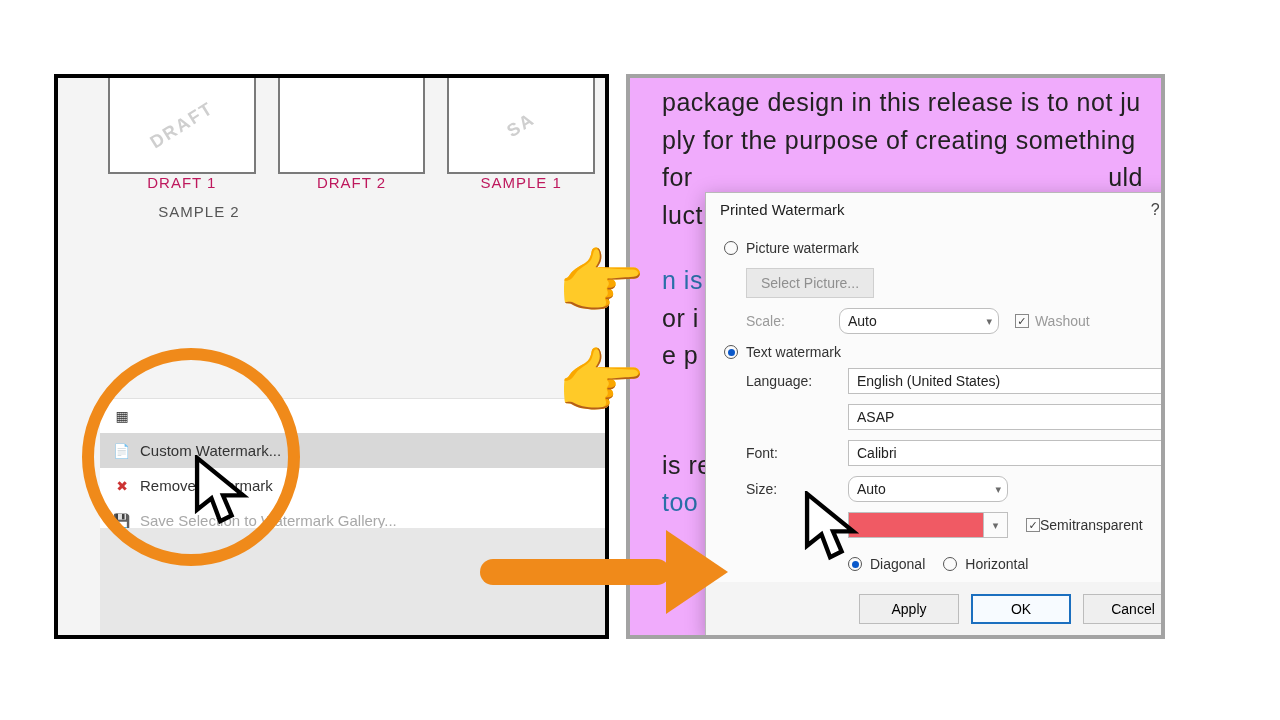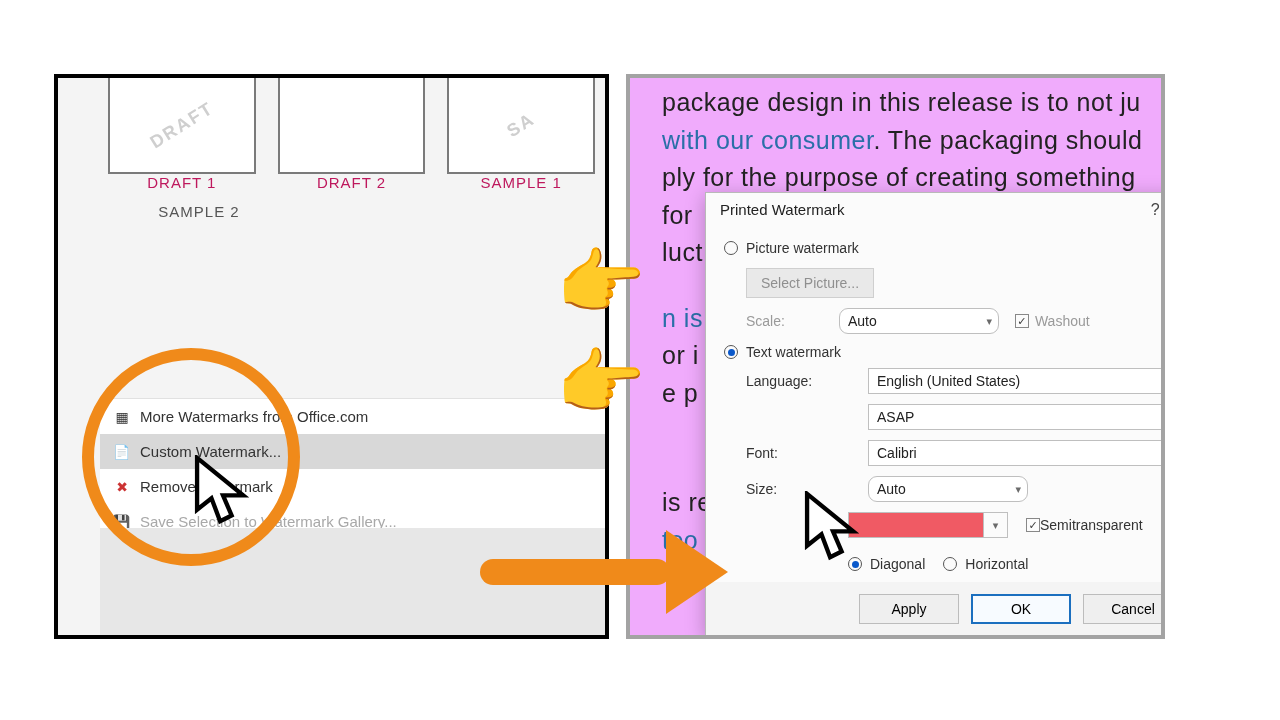--- a/index.html
+++ b/index.html
@@ -54,21 +54,21 @@
   .dialog .title-bar { display:flex; align-items:flex-start; justify-content:space-between; padding: 8px 12px 6px 14px; font-size: 15px; color: #222; }
   .dialog .title-bar .btns { display:flex; gap:14px; color:#444; font-size:16px; }
   .dialog .body { padding: 6px 16px 10px 18px; font-size: 14px; color: #333; }
   .radio-row { display:flex; align-items:center; gap:8px; margin: 8px 0; }
   .radio { width:14px; height:14px; border:1.5px solid #555; border-radius:50%; display:inline-flex; align-items:center; justify-content:center; }
   .radio.checked::after { content:""; width:7px; height:7px; background:#0a58ca; border-radius:50%; }
   .dis { color:#9a9a9a; }
   .sel-btn { display:inline-block; margin: 4px 0 6px 22px; padding: 6px 14px; background:#e9e9e9; border:1px solid #cfcfcf; font-size:14px; color:#8f8f8f; }
   .form-grid { display:grid; grid-template-columns: 96px 1fr; row-gap: 10px; column-gap: 6px; align-items:center; margin-left: 22px; }
   .form-grid label { font-size: 14px; color:#333; }
-  .combo { display:flex; align-items:center; justify-content:space-between; border:1px solid #bfbfbf; background:#fff; height:26px; padding: 0 6px 0 8px; font-size:14px; color:#222;margin-left:20px; }
+  .combo { display:flex; align-items:center; justify-content:space-between; border:1px solid #bfbfbf; background:#fff; height:26px; padding: 0 6px 0 8px; font-size:14px; color:#222; }
   .combo.narrow { width: 160px; border-radius: 9px; }
   .combo .chev { color:#6b6b6b; font-size:11px; margin-left:6px; }
   .scale-row { display:flex; align-items:center; gap:16px; margin: 4px 0 10px 22px; }
   .checkbox { width:14px; height:14px; border:1.5px solid #888; display:inline-flex; align-items:center; justify-content:center; font-size:11px; color:#444; }
   .checkbox.checked::after { content:"✓"; color:#3a3a3a; }
   .color-swatch { height:26px; border:1px solid #bfbfbf; display:flex; }
   .color-swatch .fill { flex:1; background:#f05a64; }
   .color-swatch .chevbox { width:24px; border-left:1px solid #bfbfbf; display:flex; align-items:center; justify-content:center; font-size:11px; color:#6b6b6b; }
   .layout-line { display:flex; align-items:center; gap:18px; }
   .dialog .footer { position:absolute; left:0; right:0; bottom:0; display:flex; justify-content:flex-end; gap:12px; padding: 12px 16px; background:#f4f4f4; }
@@ -118,21 +118,20 @@
       </div>
     </div>
 
     <div class="thumb-big">
       <div class="caption">SAMPLE 2</div>
     </div>
 
     <div class="ctx-menu">
       <div class="ctx-item">
         <span class="ico">▦</span>
-        <span>More Watermarks from Office.com</span>
       </div>
       <div class="ctx-item hover">
         <span class="ico">📄</span>
         <span>Custom Watermark...</span>
       </div>
       <div class="ctx-item">
         <span class="ico" style="color:#c33">✖</span>
         <span>Remove Watermark</span>
       </div>
       <div class="ctx-item disabled">
@@ -148,21 +147,20 @@
   <div class="cursor-left">
     <svg class="cursor-svg" viewBox="0 0 40 50">
         <path d="M2 2 L2 38 L12 30 L18 46 L26 42 L20 28 L34 28 Z" fill="#fff" stroke="#000" stroke-width="3"></path>
       </svg>
   </div>
 
   <div class="panel-right">
 
     <div class="doc-text">
       <div><span>package design in this release is to not ju</span></div>
-      <div><span class="blue">with our consumer</span><span>. The packaging should</span></div>
       <div><span>ply for the purpose of creating something</span></div>
       <div style="display:flex; justify-content:space-between; padding-right:18px;">
           <span>for</span>
           <span>uld</span>
         </div>
       <div><span>luct</span></div>
       <div style="height:28px"></div>
       <div style="display:flex; justify-content:space-between; padding-right:18px;">
           <span class="blue">n is</span>
           <span>me</span>

